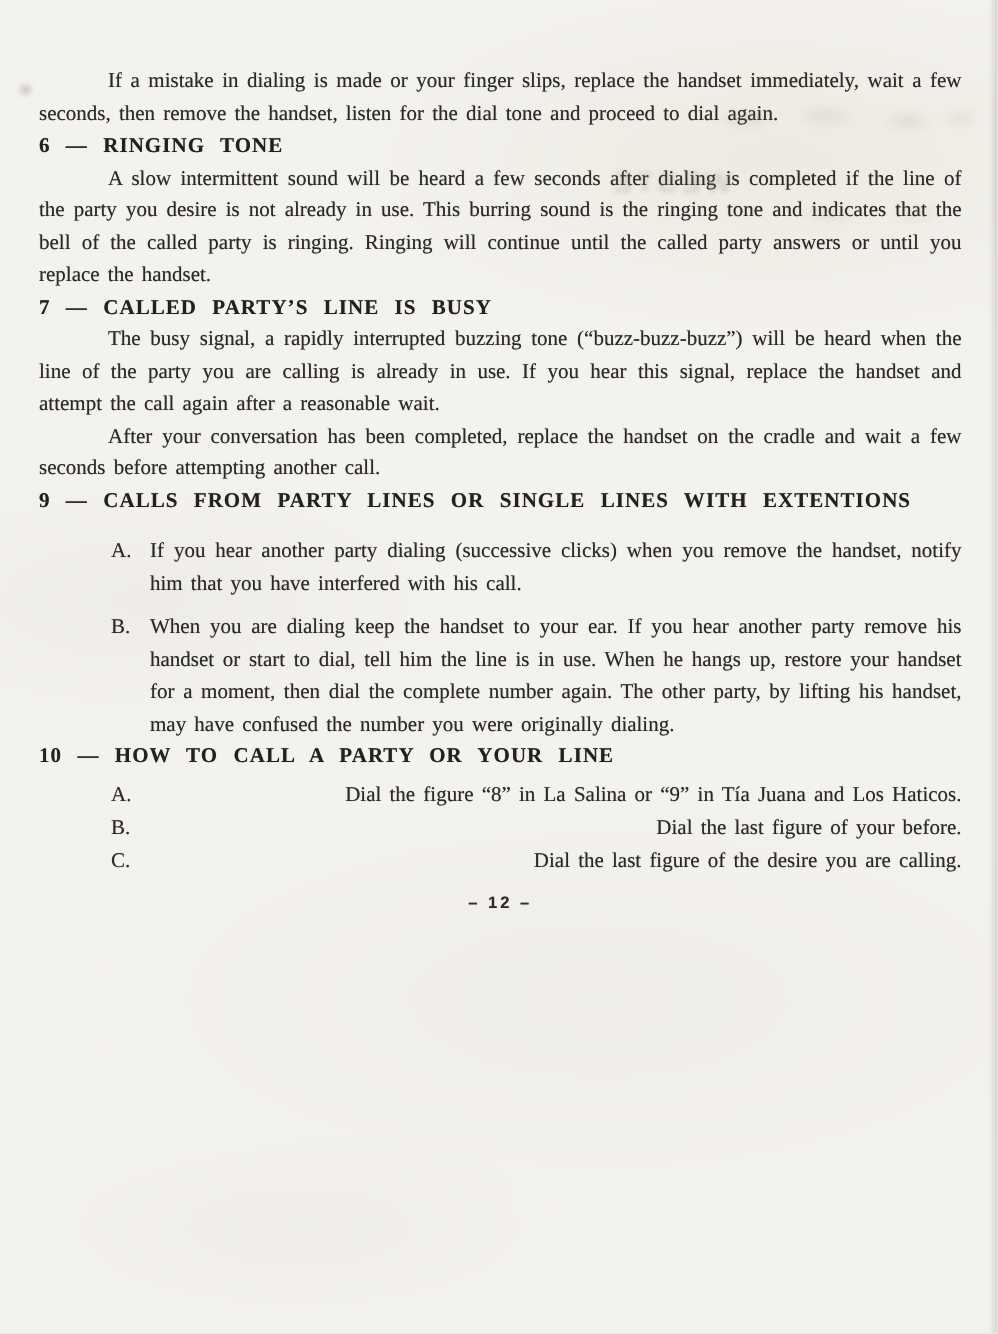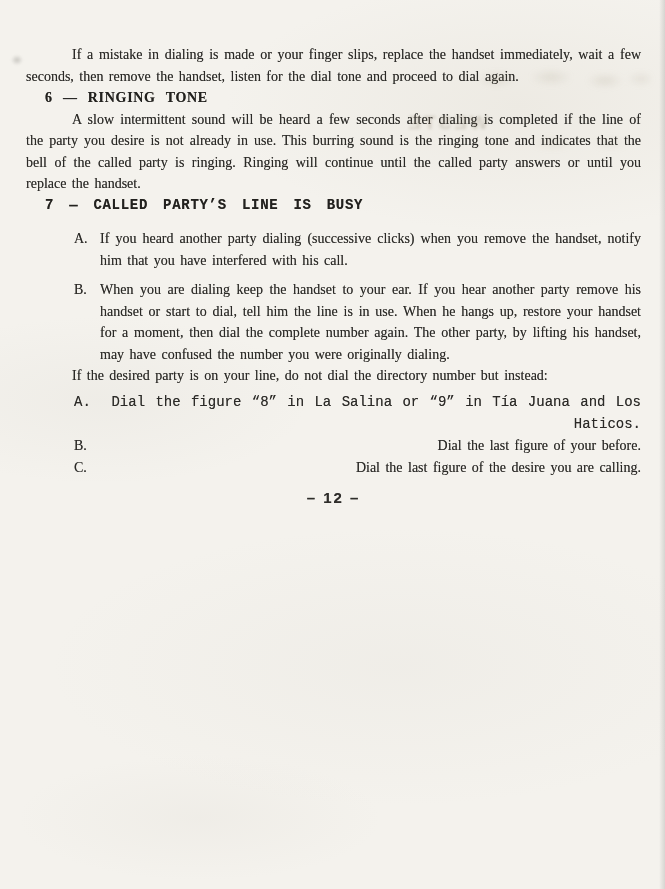--- a/index.html
+++ b/index.html
@@ -38,25 +38,25 @@
     line-height:21.5px;
     text-align:justify;
     word-spacing:0.14em;
   }
   .indent{text-indent:46px;}
   h2.heading{
     font-size:14px;
     line-height:21.5px;
     font-weight:bold;
     color:#22211e;
-    margin:0 0 0 19px;
+    margin:0 0 0 0;
     letter-spacing:0.7px;
     word-spacing:6px;
   }
-  .mt4{margin-top:4px;font-family:Liberation Mono, monospace;} .mt6{margin-top:6px;} .mt8{margin-top:8px;} .mt12{margin-top:12px;}
+  .mt4{margin-top:4px;} .mt6{margin-top:6px;} .mt8{margin-top:8px;} .mt12{margin-top:12px;}
   .mb10{margin-bottom:10px;} .mb12{margin-bottom:12px;} .mb14{margin-bottom:14px;}
   .item{
     display:flex;
     margin-left:48px;
     font-size:14px;
     line-height:21.5px;
     word-spacing:0.14em;
   }
   .item .item-label{
     flex:0 0 26px;
@@ -65,21 +65,21 @@
     flex:1;
     text-align:justify;
   }
   .item.single .item-text{text-align:right;}
   .list-tight .item{line-height:22px;}
   .page-number{
     margin-top:10px;
     text-align:center;
     font-family:"Liberation Sans","DejaVu Sans",sans-serif;
     font-weight:bold;
-    font-size:15px;
+    font-size:11px;
     letter-spacing:2px;
     color:#2e2d2a;
   }
   
   .ghost-text{
     position:absolute;
     top:112px;left:378px;
     width:110px;
     transform:scaleX(-1);
     font-family:"Liberation Sans","DejaVu Sans",sans-serif;
@@ -127,33 +127,36 @@
   <div class="ghost-blob blob-a"></div>
   <div class="ghost-blob blob-b"></div>
   <div class="ghost-text">WESTE</div>
 
   <p class="body indent">If a mistake in dialing is made or your finger slips, replace the handset immediately, wait a few seconds, then remove the handset, listen for the dial tone and proceed to dial again.</p>
 
   <h2 class="heading mt6 mb14">6 — RINGING TONE</h2>
   <p class="body indent">A slow intermittent sound will be heard a few seconds after dialing is completed if the line of the party you desire is not already in use.  This burring sound is the ringing tone and indicates that the bell of the called party is ringing.  Ringing will continue until the called party answers or until you replace the handset.</p>
 
   <h2 class="heading mt4 mb14">7 — CALLED PARTY’S LINE IS BUSY</h2>
+  <p class="body indent">The busy signal, a rapidly interrupted buzzing tone (“buzz-buzz-buzz”) will be heard when the line of the party you are calling is already in use.  If you hear this signal, replace the handset and attempt the call again after a reasonable wait.</p>
 
+  <p class="body indent">After your conversation has been completed, replace the handset on the cradle and wait a few seconds before attempting another call.</p>
 
+  <h2 class="heading mt8 mb12">9 — CALLS FROM PARTY LINES OR SINGLE LINES WITH EXTENTIONS</h2>
 
   <div class="item mt12">
     <span class="item-label">A.</span>
-    <span class="item-text">If you heard another party dialing (successive clicks) when you remove the handset, notify him that you have interfered with his call.</span>
+    <span class="item-text">If you hear another party dialing (successive clicks) when you remove the handset, notify him that you have interfered with his call.</span>
   </div>
   <div class="item mt8">
     <span class="item-label">B.</span>
     <span class="item-text">When you are dialing keep the handset to your ear.  If you hear another party remove his handset or start to dial, tell him the line is in use.  When he hangs up, restore your handset for a moment, then dial the complete number again.  The other party, by lifting his handset, may have confused the number you were originally dialing.</span>
   </div>
 
-  <p class="body indent mt6">If the desired party is on your line, do not dial the directory number but instead:</p>
+  <h2 class="heading mt12 mb10">10 — HOW TO CALL A PARTY OR YOUR LINE</h2>
 
   <div class="list-tight">
     <div class="item single mt4">
       <span class="item-label">A.</span>
       <span class="item-text">Dial the figure “8” in La Salina or “9” in Tía Juana and Los Haticos.</span>
     </div>
     <div class="item single">
       <span class="item-label">B.</span>
       <span class="item-text">Dial the last figure of your before.</span>
     </div>

